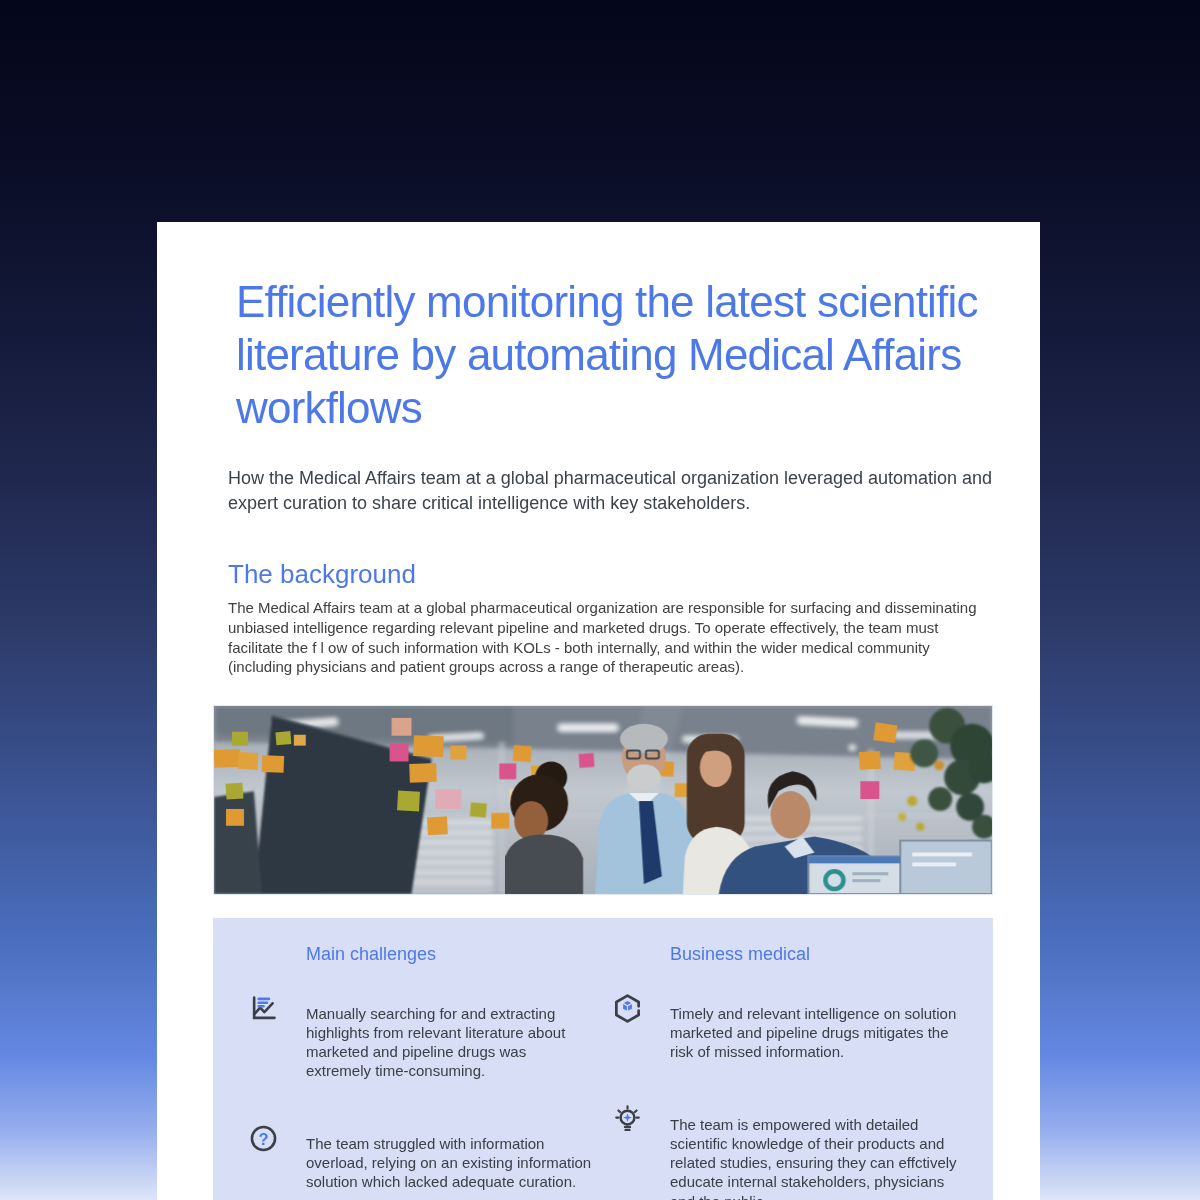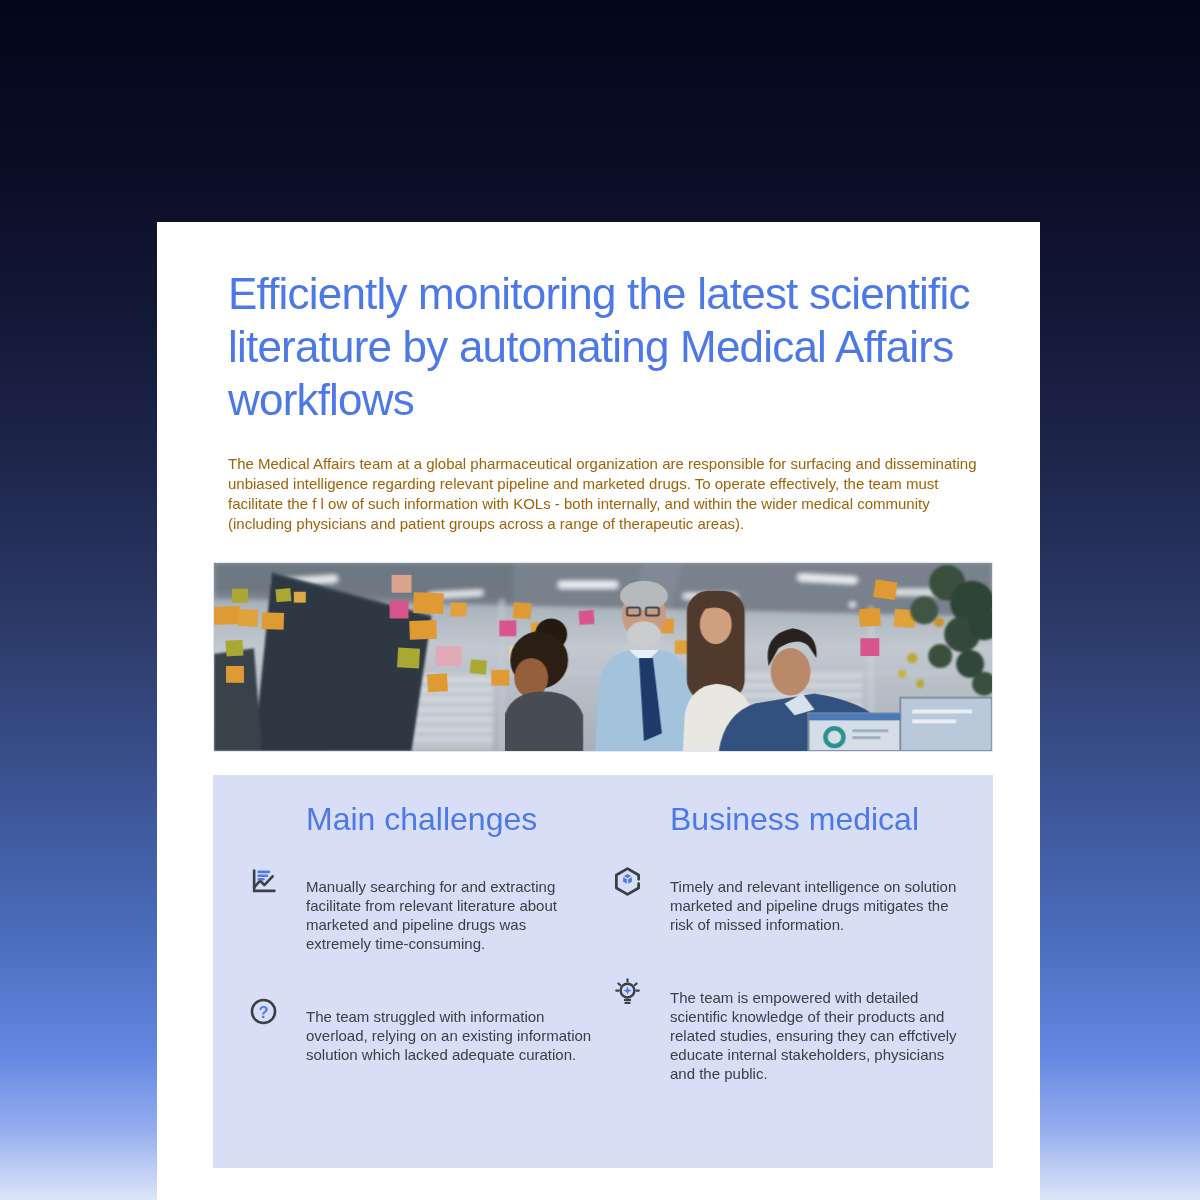--- a/index.html
+++ b/index.html
@@ -9,58 +9,60 @@
     background:linear-gradient(180deg,
       #04061a 0%, #0a0d26 14%, #141a3a 28%, #20284f 40%,
       #2c3a68 52%, #3a5290 65%, #4a6dbc 78%, #6488e2 88%,
       #93aced 94%, #dde5f7 100%);
   }
   .card{
     position:absolute;left:157px;top:222px;width:883px;height:1050px;
     background:#ffffff;box-sizing:border-box;padding:46px 0 0 71px;
   }
   .doc-title{
-    width:745px;margin:0;font-size:44px;line-height:1.2;font-weight:400;
+    width:745px;margin:8px;font-size:44px;line-height:1.2;font-weight:400;
     letter-spacing:-0.8px;color:#4d79e8;
   }
   .doc-subtitle{
     width:770px;margin:32px 0 0 0;font-size:18px;line-height:1.35;
     color:#3d434b;
   }
   .section-heading{
     margin:44px 0 0 0;font-size:26px;font-weight:400;color:#4d79e8;
   }
   .body-text{
-    width:766px;margin:28px 0 0 0;font-size:15px;line-height:1.32;
-    color:#a16207;
+    width:766px;margin:8px 0 0 0;font-size:15px;line-height:1.32;
+    color:#404040;
   }
   .photo{
     display:block;margin:28px 0 0 -15px;width:780px;height:190px;
     border:1px solid #e2e7f5;box-sizing:border-box;
   }
   .panel{
     margin:23px 0 0 -15px;width:780px;background:#d8def6;
     box-sizing:border-box;padding:14px 34px 70px 34px;
     display:grid;grid-template-columns:1fr 1fr;column-gap:16px;
   }
   .col-heading{
-    margin:12px 0 0 59px;font-size:32px;font-weight:400;color:#4d79e8;
+    margin:12px 0 0 59px;font-size:18px;font-weight:400;color:#4d79e8;
   }
   .item{display:flex;gap:26px;margin-top:24px;}
   .item .ic{width:33px;height:33px;flex:none;margin-top:3px;}
   .item .txt{font-size:15px;line-height:1.27;color:#3a4047;max-width:292px;}
 </style>
 </head>
 <body>
 
 <div class="card">
 
   <h1 class="doc-title">Efficiently monitoring the latest scientific literature by automating Medical Affairs workflows</h1>
 
-
+  <p class="doc-subtitle">How the Medical Affairs team at a global pharmaceutical organization leveraged automation and expert curation to share critical intelligence with key stakeholders.</p>
+
+  <h2 class="section-heading">The background</h2>
 
   <p class="body-text">The Medical Affairs team at a global pharmaceutical organization are responsible for surfacing and disseminating unbiased intelligence regarding relevant pipeline and marketed drugs. To operate effectively, the team must facilitate the f l ow of such information with KOLs - both internally, and within the wider medical community (including physicians and patient groups across a range of therapeutic areas).</p>
 
   <svg class="photo" viewBox="0 0 780 190" preserveAspectRatio="none" aria-hidden="true">
     <defs>
       <linearGradient id="bgg" x1="0" y1="0" x2="0" y2="1">
         <stop offset="0" stop-color="#939da7"></stop>
         <stop offset="0.45" stop-color="#c2c8cf"></stop>
         <stop offset="1" stop-color="#a7afb8"></stop>
       </linearGradient>
@@ -222,21 +224,21 @@
       <h3 class="col-heading">Main challenges</h3>
 
       <div class="item">
         <span class="ic">
           <svg viewBox="0 0 24 24" width="33" height="33" fill="none">
             <path d="M5.2 4v14.8H20" stroke="#3a4046" stroke-width="1.9" stroke-linecap="round"></path>
             <path d="M5.2 16.2 9.6 11.4 12.6 14.6 18.6 8.2" stroke="#3a4046" stroke-width="1.9" stroke-linejoin="round" stroke-linecap="round"></path>
             <path d="M8.5 5h7.5M8.5 7.8h6M8.5 10.4h3.5" stroke="#4f7ae8" stroke-width="1.9" stroke-linecap="round"></path>
           </svg>
         </span>
-        <p class="txt">Manually searching for and extracting facilitate from relevant literature about marketed and pipeline drugs was extremely time-consuming.</p>
+        <p class="txt">Manually searching for and extracting highlights from relevant literature about marketed and pipeline drugs was extremely time-consuming.</p>
       </div>
 
       <div class="item">
         <span class="ic">
           <svg viewBox="0 0 24 24" width="33" height="33" fill="none">
             <circle cx="12" cy="12" r="8.4" stroke="#3a4046" stroke-width="1.9"></circle>
             <text x="12" y="16.4" text-anchor="middle" font-family="Liberation Sans, sans-serif" font-size="12" font-weight="bold" fill="#4f7ae8">?</text>
           </svg>
         </span>
         <p class="txt">The team struggled with information overload, relying on an existing information solution which lacked adequate curation.</p>

